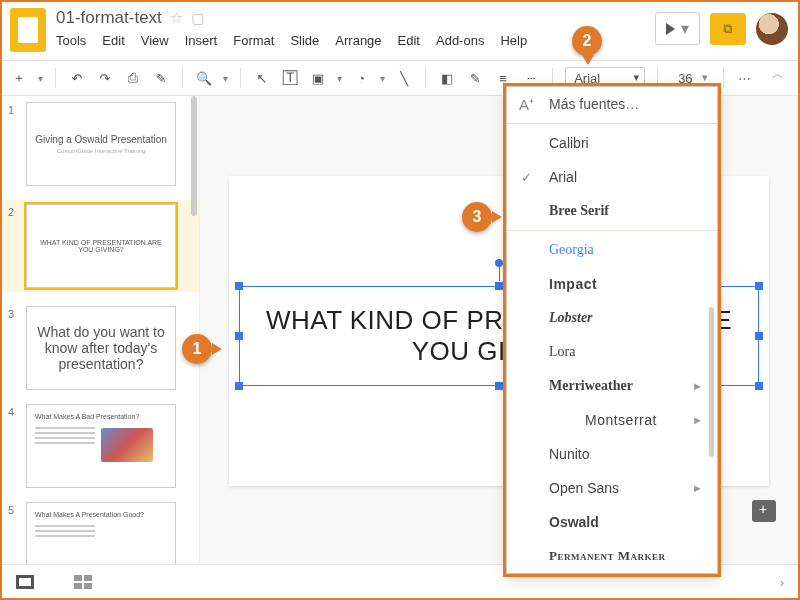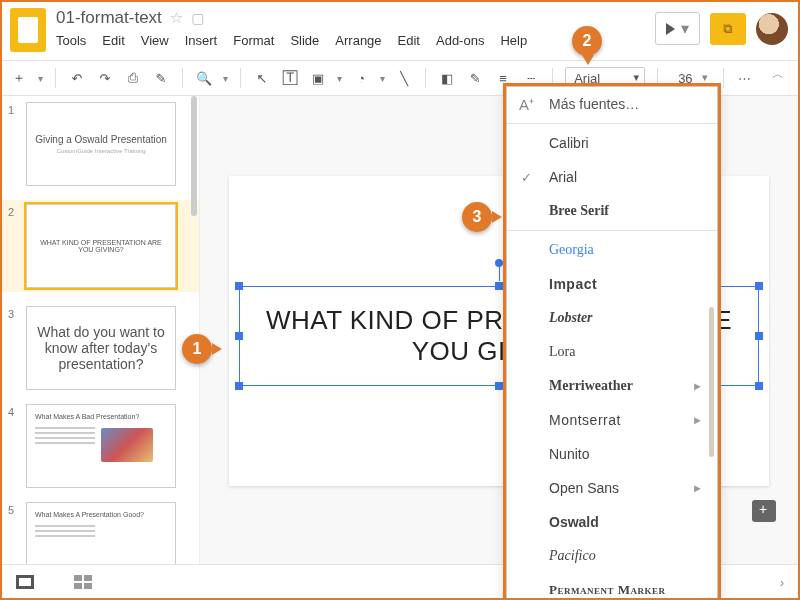--- a/index.html
+++ b/index.html
@@ -66,21 +66,21 @@
   .dd-sep{height:1px;background:#e6e0d6;margin:2px 0;}
   .check{position:absolute;left:14px;color:#888;font-size:13px;}
   .sub-arrow{color:#999;font-size:11px;}
   .dd-scroll{position:absolute;right:3px;top:220px;width:5px;height:150px;background:#d5cdc0;border-radius:3px;}
   .f-bree{font-weight:700;font-family:Georgia,serif;}
   .f-georgia{font-family:Georgia,serif;color:#3b82f6;}
   .f-impact{font-family:Impact,Charcoal,sans-serif;letter-spacing:.5px;font-weight:700;}
   .f-lobster{font-family:"Brush Script MT",cursive;font-style:italic;font-weight:700;}
   .f-lora{font-family:Georgia,serif;}
   .f-merri{font-family:Georgia,serif;font-weight:700;}
-  .f-mont{font-family:Arial,sans-serif;letter-spacing:.5px;}
+  .f-mont{font-family:Arial,sans-serif;letter-spacing:.5px;margin-left:36px;}
   .f-nunito{font-family:Arial,sans-serif;}
   .f-opensans{font-family:Arial,sans-serif;text-align:center;}
   .f-oswald{font-family:Arial Narrow,Arial,sans-serif;font-weight:700;}
   .f-pacifico{font-family:"Brush Script MT",cursive;font-style:italic;}
   .f-marker{font-family:"Comic Sans MS",cursive;font-weight:700;font-variant:small-caps;letter-spacing:.5px;font-size:13px;text-align:right;}
 
   
   .callout{position:absolute;width:30px;height:30px;border-radius:50%;background:#e07a2a;color:#fff;font-weight:700;display:flex;align-items:center;justify-content:center;font-size:16px;box-shadow:0 2px 4px rgba(0,0,0,.3);z-index:40;}
   .callout.p1{left:180px;top:332px;}
   .callout.p1:after{content:"";position:absolute;right:-10px;top:9px;border-left:10px solid #e07a2a;border-top:6px solid transparent;border-bottom:6px solid transparent;}
@@ -290,24 +290,20 @@
       </div>
       <div class="dd-item">
         <span class="f-opensans">Open Sans</span>
         <span class="sub-arrow">►</span>
       </div>
       <div class="dd-item">
         <span class="f-oswald">Oswald</span>
         <span class="sub-arrow"></span>
       </div>
       <div class="dd-item">
-        <span class="f-pacifico">Pacifico</span>
-        <span class="sub-arrow"></span>
-      </div>
-      <div class="dd-item">
         <span class="f-marker">Permanent Marker</span>
         <span class="sub-arrow"></span>
       </div>
     </div>
   <div class="dd-scroll"></div>
 </div>
 
 <div class="callout p1">1</div>
 <div class="callout p2">2</div>
 <div class="callout p3">3</div>

